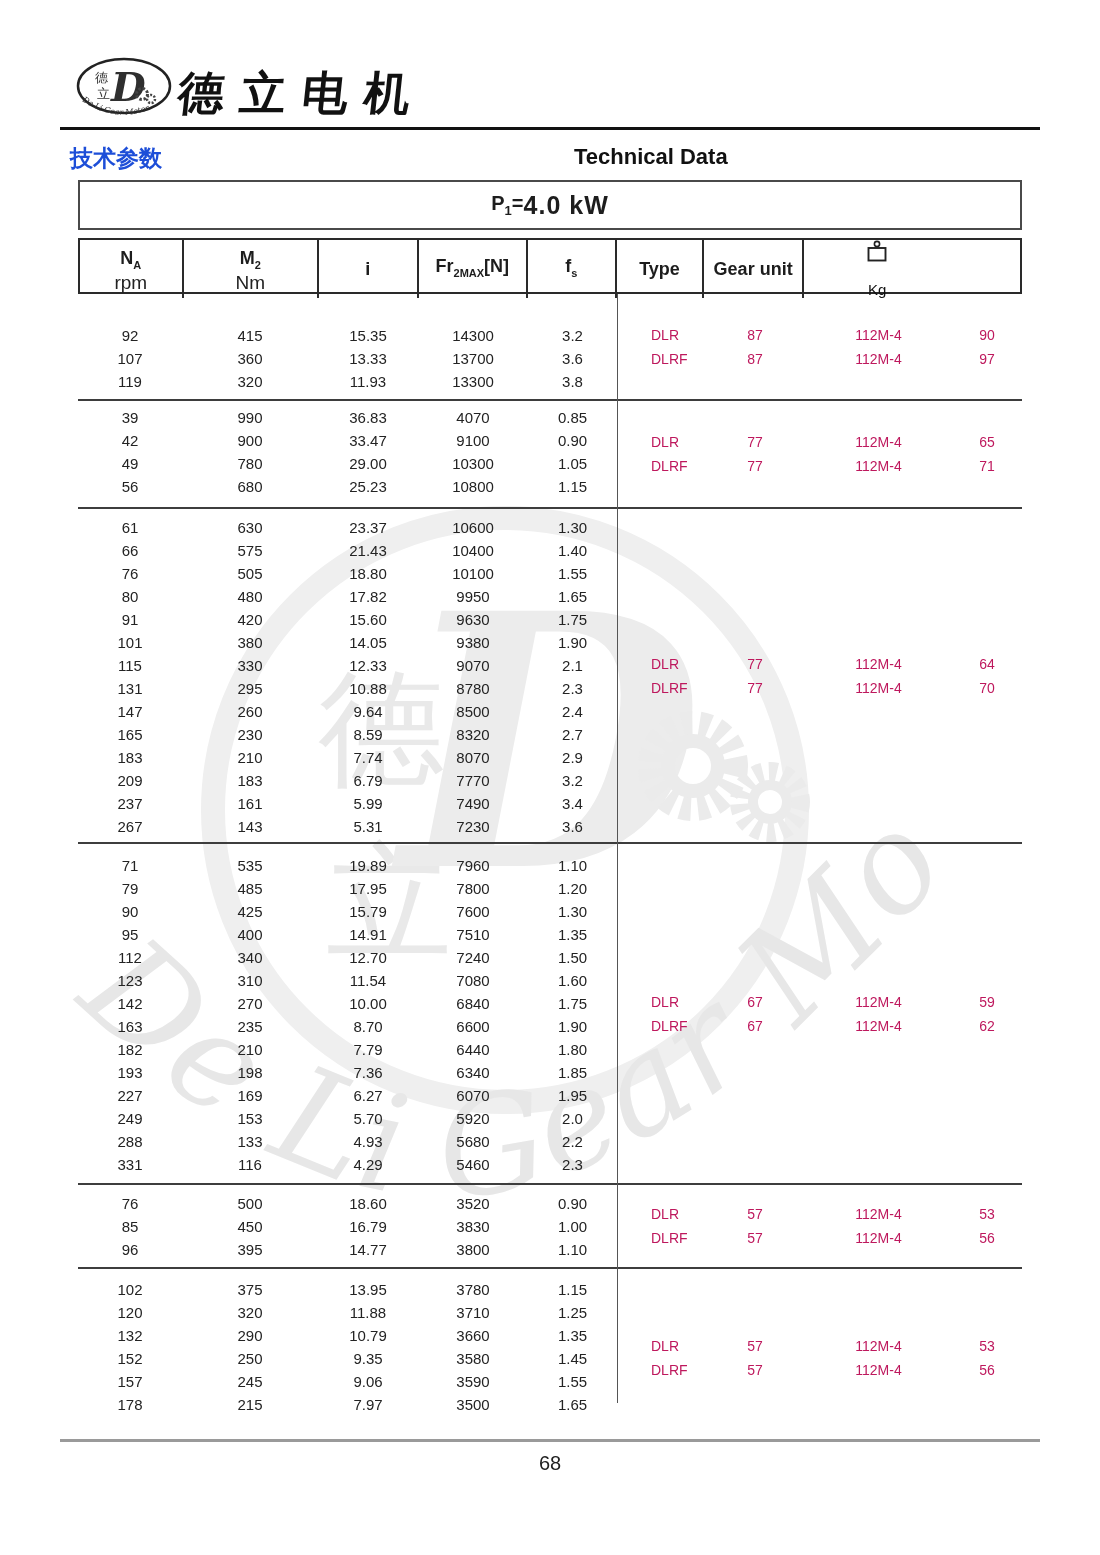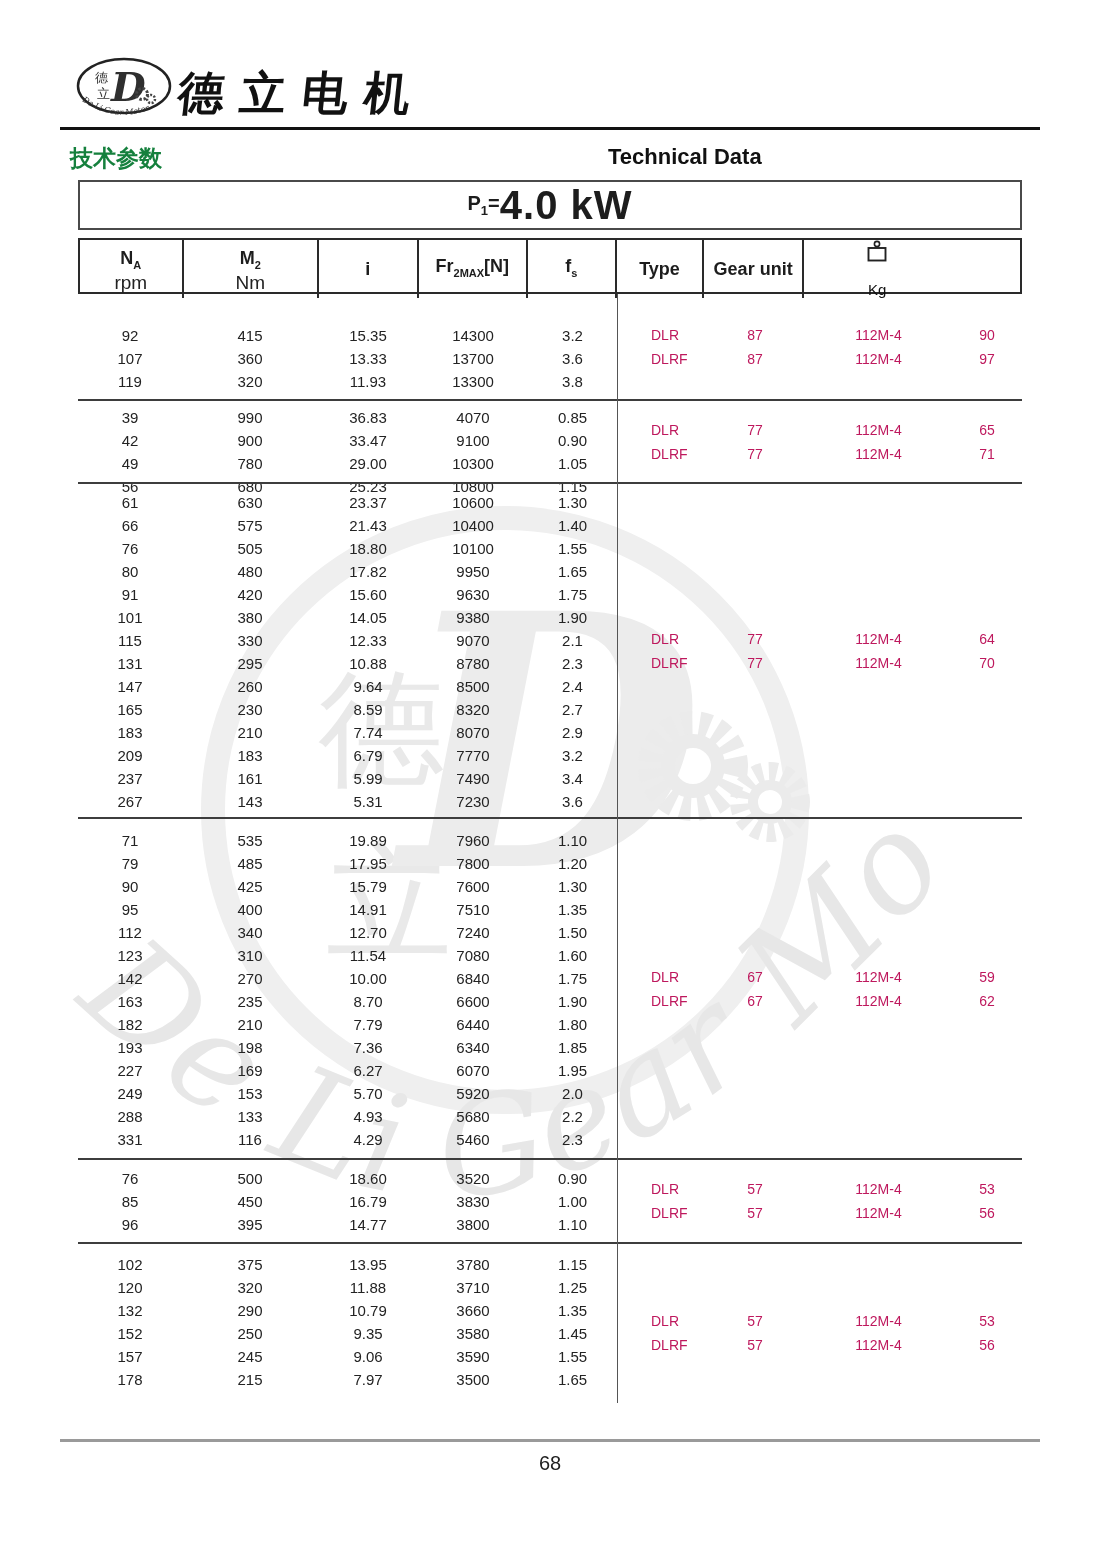--- a/index.html
+++ b/index.html
@@ -12,50 +12,50 @@
 
   
   .brand { position:relative; margin:55px 60px 0 60px; height:72px; z-index:1; }
   .brand-logo { position:absolute; left:12px; top:0; }
   .company-name { position:absolute; left:118px; top:8px; font-size:46px; font-weight:bold;
                   letter-spacing:16px; transform:skewX(-6deg); color:#111;
                   font-family:"DejaVu Serif", serif; }
   .brand-rule { margin:0 60px; border-top:3px solid #111; position:relative; z-index:1; }
 
   .section-titles { position:relative; margin:0 60px; height:50px; z-index:1; }
-  .title-zh { position:absolute; left:10px; top:13px; font-size:23px; font-weight:bold; color:#15803d; }
-  .title-en { position:absolute; left:548px; top:14px; font-size:22px; font-weight:bold; color:#111; }
+  .title-zh { position:absolute; left:10px; top:13px; font-size:23px; font-weight:bold; color:#1d4ed8; }
+  .title-en { position:absolute; left:514px; top:14px; font-size:22px; font-weight:bold; color:#111; }
 
   
   .power-box { position:relative; margin:0 78px; height:50px; border:2px solid #4a4a4a;
                display:flex; align-items:center; justify-content:center; z-index:1; background:transparent; }
   .power-prefix { font-size:20px; font-weight:bold; }
   .power-prefix sub { font-size:13px; font-weight:bold; }
-  .power-value { font-size:40px; font-weight:bold; letter-spacing:1px; }
+  .power-value { font-size:25px; font-weight:bold; letter-spacing:1px; }
 
   
   .thead { position:relative; margin:8px 78px 0 78px; height:56px; border:2px solid #2a2a2a;
            display:grid; grid-template-columns:104fr 136fr 100fr 110fr 89fr 88fr 100fr 147fr 70fr; z-index:1; }
   .th { border-right:2px solid #2a2a2a; display:flex; flex-direction:column; align-items:center; justify-content:center; }
   .th:last-child { border-right:none; }
   .th-main { font-size:18px; font-weight:bold; line-height:20px; }
   .th-main sub { font-size:11px; font-weight:bold; }
   .th-unit { font-size:19px; line-height:15px; color:#222; }
   .kg-cell { justify-content:center; gap:18px; }
   .kg-label { font-size:15px; line-height:16px; color:#111; }
 
   
   .tbody { position:relative; margin:0 78px; height:1145px; z-index:1; }
   .tbody::after { content:""; position:absolute; left:57.097%; top:0; bottom:36px;
                   border-left:1.5px solid #555; }
   .group { position:relative; width:100%; }
   .group:nth-child(2), .group:nth-child(3), .group:nth-child(4),
   .group:nth-child(5), .group:nth-child(6) { border-top:2px solid #3d3d3d; }
   .group:nth-child(1) { height:105px; padding-top:30px; }
-  .group:nth-child(2) { height:83px; padding-top:5px; }
+  .group:nth-child(2) { height:108px; padding-top:5px; }
   .group:nth-child(3) { height:335px; padding-top:7px; }
   .group:nth-child(4) { height:341px; padding-top:10px; }
   .group:nth-child(5) { height:84px;  padding-top:7px; }
   .group:nth-child(6) { height:180px; padding-top:9px; }
 
   .d-row { display:grid; grid-template-columns:104fr 136fr 100fr 110fr 89fr;
            width:57.097%; height:23px; line-height:23px; }
   .d-cell { text-align:center; font-size:15px; color:#232323; }
 
   .g-right { position:absolute; left:57.097%; right:0; top:0; bottom:0;

